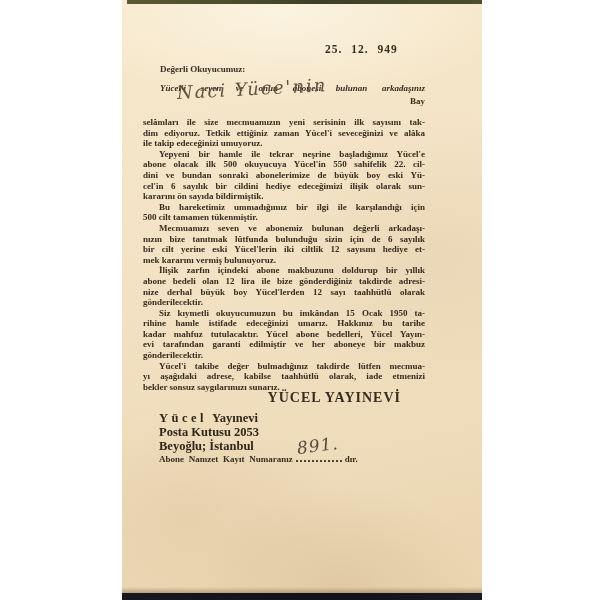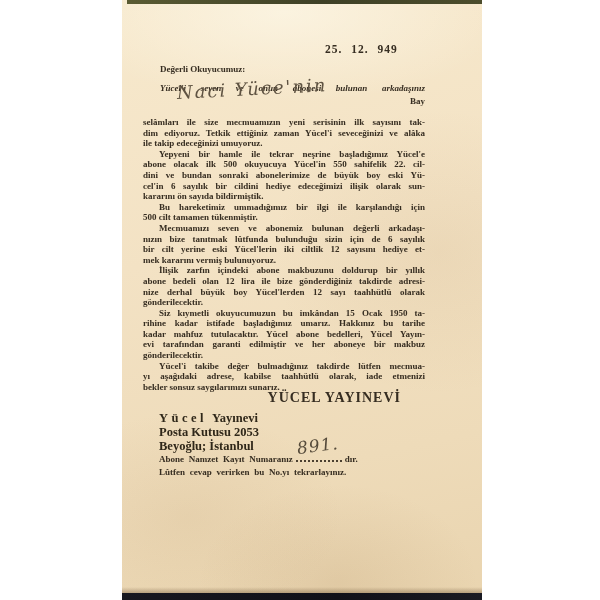--- a/index.html
+++ b/index.html
@@ -118,21 +118,21 @@
         <div class="bline last">500 cilt tamamen tükenmiştir.</div>
         <div class="bline ind">Mecmuamızı seven ve abonemiz bulunan değerli arkadaşı-</div>
         <div class="bline">nızın bize tanıtmak lûtfunda bulunduğu sizin için de 6 sayılık</div>
         <div class="bline">bir cilt yerine eski Yücel'lerin iki ciltlik 12 sayısını hediye et-</div>
         <div class="bline last">mek kararını vermiş bulunuyoruz.</div>
         <div class="bline ind">İlişik zarfın içindeki abone makbuzunu doldurup bir yıllık</div>
         <div class="bline">abone bedeli olan 12 lira ile bize gönderdiğiniz takdirde adresi-</div>
         <div class="bline">nize derhal büyük boy Yücel'lerden 12 sayı taahhütlü olarak</div>
         <div class="bline last">gönderilecektir.</div>
         <div class="bline ind">Siz kıymetli okuyucumuzun bu imkândan 15 Ocak 1950 ta-</div>
-        <div class="bline">rihine kadar istifade başladığımız umarız.  Hakkınız bu tarihe</div>
+        <div class="bline">rihine hamle istifade edeceğinizi umarız.  Hakkınız bu tarihe</div>
         <div class="bline">kadar mahfuz tutulacaktır. Yücel abone bedelleri, Yücel Yayın-</div>
         <div class="bline">evi tarafından garanti edilmiştir ve her aboneye bir makbuz</div>
         <div class="bline last">gönderilecektir.</div>
         <div class="bline ind">Yücel'i takibe değer bulmadığınız takdirde lütfen mecmua-</div>
         <div class="bline">yı aşağıdaki adrese,  kabilse taahhütlü olarak,  iade etmenizi</div>
         <div class="bline last">bekler sonsuz saygılarımızı sunarız.</div>
       </div>
     <div class="signature">YÜCEL YAYINEVİ</div>
   </div>
 
@@ -142,18 +142,17 @@
     </div>
     <div>Posta Kutusu 2053</div>
     <div>Beyoğlu; İstanbul</div>
   </div>
 
   <div class="footer">
     <div class="f1">
       <span>Abone Namzet Kayıt Numaranız</span><span class="dotted-gap"></span><span>dır.</span>
       <span class="hand-num">891.</span>
     </div>
-    <div>Lûtfen cevap verirken bu No.yı tekrarlayınız.</div>
   </div>
 
   <div class="edge-bottom-shadow"></div>
   <div class="edge-bottom"></div>
 </div>
 
 </body></html>

